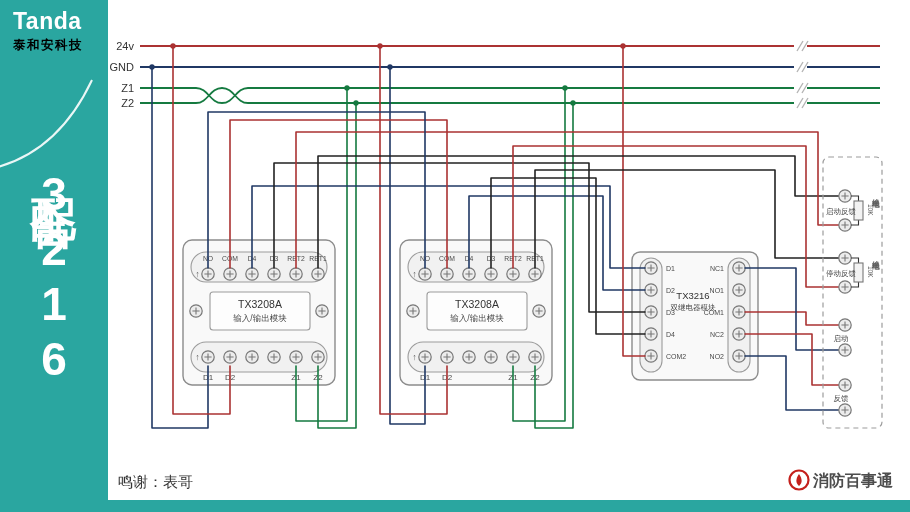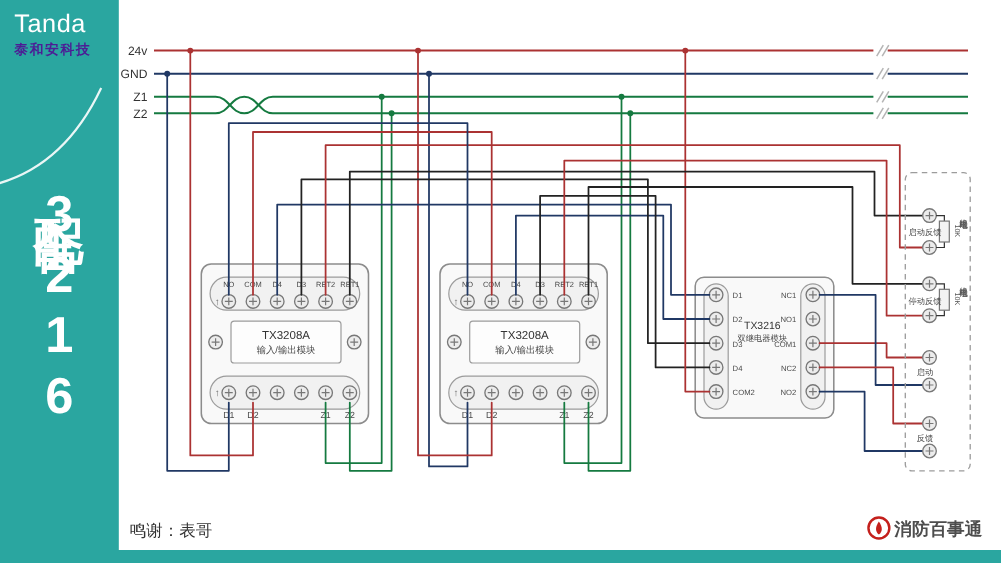--- a/index.html
+++ b/index.html
@@ -1,20 +1,20 @@
 <!DOCTYPE html>
 <html><head>
 <meta charset="utf-8">
 <style>
   html,body{margin:0;padding:0;background:#fff;}
   .stage{position:relative;width:910px;height:512px;background:#ffffff;overflow:hidden;
          font-family:"Liberation Sans","DejaVu Sans",sans-serif;}
   .sidebar{position:absolute;left:0;top:0;width:108px;height:512px;background:#2aa6a0;z-index:0;}
-  .brand{position:absolute;left:13px;top:8px;color:#fff;font-size:23px;font-weight:normal;letter-spacing:.5px;}
-  .brand-sub{position:absolute;left:13px;top:37px;color:#4c1d95;font-size:12.5px;font-weight:bold;letter-spacing:1.5px;}
+  .brand{position:absolute;left:13px;top:8px;color:#fff;font-size:23px;font-weight:bold;letter-spacing:.5px;}
+  .brand-sub{position:absolute;left:13px;top:37px;color:#000000;font-size:12.5px;font-weight:bold;letter-spacing:1.5px;}
   .vtitle{position:absolute;left:0;top:162px;width:108px;display:flex;justify-content:center;z-index:2;}
   .vtitle span{writing-mode:vertical-rl;text-orientation:upright;color:#fff;font-size:46px;font-weight:bold;
                letter-spacing:3px;line-height:1;}
   .bottombar{position:absolute;left:0;bottom:0;width:910px;height:12px;background:#2aa6a0;z-index:3;}
   .diagram{position:absolute;left:0;top:0;z-index:1;}
   .vlabel{position:absolute;z-index:2;writing-mode:vertical-rl;text-orientation:upright;
           font-size:7.5px;color:#555;line-height:1;letter-spacing:1px;}
   #vlabel1{left:872px;top:192px;}
   #vlabel2{left:872px;top:254px;}
 

